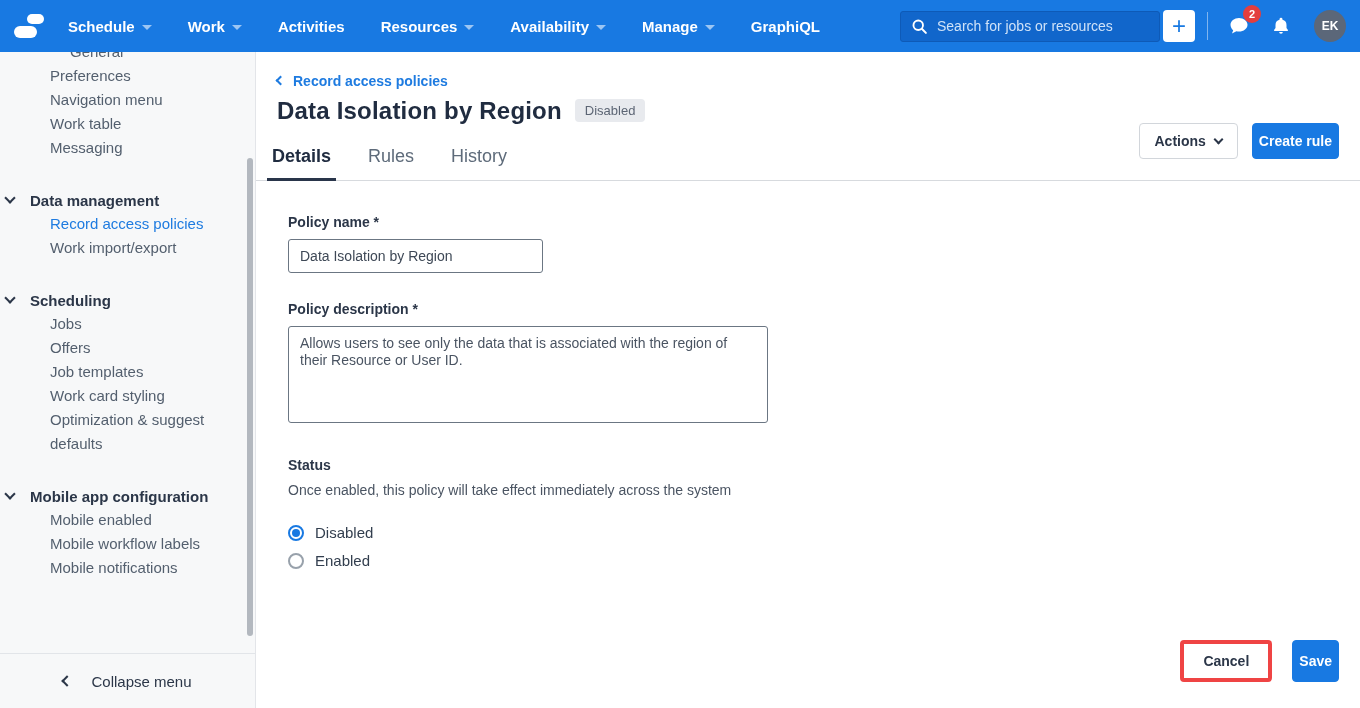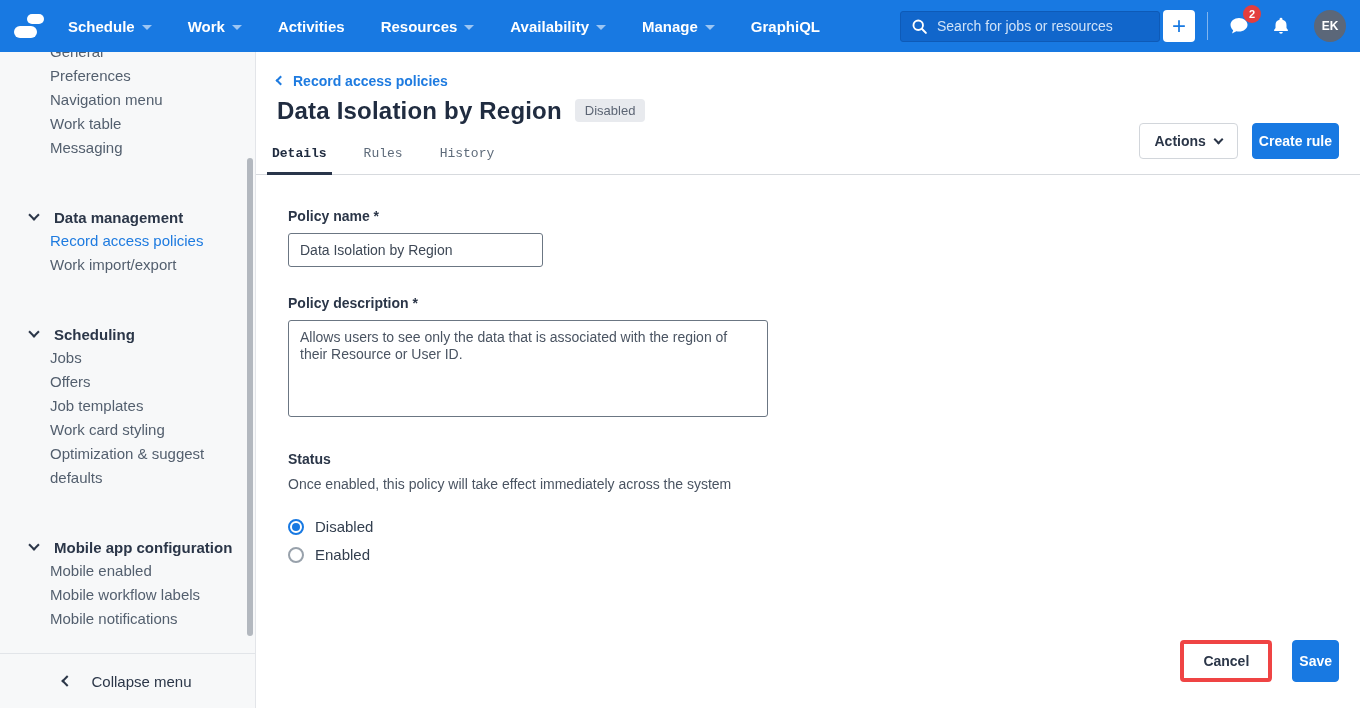--- a/index.html
+++ b/index.html
@@ -37,23 +37,23 @@
     cursor:pointer; margin-left:6px; }
 
   
   .app-body { display:flex; height:656px; }
   .sidebar { position:relative; width:256px; flex:0 0 auto; background:#f7f8f9;
     border-right:1px solid #e3e5e9; display:flex; flex-direction:column; }
   .side-scroll { flex:1 1 auto; overflow:hidden; padding-top:0; }
   .side-list { list-style:none; }
   .side-item { font-size:15px; line-height:24px; color:#535f6e; padding-left:50px;
     cursor:pointer; white-space:nowrap; }
-  .side-item.clipped { margin-top:-12px; }
+  .side-item.clipped { margin-top:-12px;margin-left:20px; }
   .side-item.active { color:#1e7be0; }
-  .side-section { display:flex; align-items:center; margin-top:45px; padding-left:30px;
+  .side-section { display:flex; align-items:center; margin-top:28px; padding-left:6px;
     height:24px; cursor:pointer; }
   .chev-down { width:8px; height:8px; border-right:2px solid #2b3648; border-bottom:2px solid #2b3648;
     transform:rotate(45deg); margin:-4px 0 0 0; }
   .side-section-label { font-size:15px; font-weight:700; color:#2b3648; margin-left:16px; }
   .side-item.wrap2 { white-space:normal; width:210px; }
   .scroll-thumb { position:absolute; top:106px; right:2px; width:6px; height:478px;
     background:#b3b8bf; border-radius:3px; }
   .side-footer { flex:0 0 auto; height:55px; border-top:1px solid #e2e5e9; display:flex;
     align-items:center; justify-content:center; gap:20px; cursor:pointer; background:#f7f8f9; }
   .chev-left { width:8px; height:8px; border-left:2px solid #2b3648; border-bottom:2px solid #2b3648;
@@ -73,21 +73,21 @@
     padding:4px 10px; border-radius:4px; }
   .header-actions { position:absolute; top:71px; right:21px; display:flex; gap:14px; }
   .btn { font-family:"Liberation Sans", sans-serif; font-size:14px; font-weight:600;
     border-radius:4px; cursor:pointer; }
   .btn-outline { background:#fff; border:1px solid #d2d6db; color:#2b3648; padding:9px 15px;
     display:flex; align-items:center; gap:9px; }
   .btn-caret { width:7px; height:7px; border-right:2px solid #2b3648; border-bottom:2px solid #2b3648;
     transform:rotate(45deg); margin-top:-3px; }
   .btn-primary { background:#1879e2; border:1px solid #1879e2; color:#fff; padding:9px 6px; }
   .tabs { display:flex; gap:27px; margin-top:21px; border-bottom:1px solid #d7dade; padding-left:11px; }
-  .tab { font-size:13px; color:#5e6b7a; padding:0 5px 11px 5px; cursor:pointer;font-family:Liberation Mono, monospace; }
+  .tab { font-size:18px; color:#5e6b7a; padding:0 5px 11px 5px; cursor:pointer; }
   .tab.active { color:#202c40; font-weight:700; border-bottom:3px solid #29354a; margin-bottom:-1px; }
 
   
   .form { padding:33px 0 0 32px; }
   .field-label { font-size:14px; font-weight:700; color:#2b3648; display:block; }
   .text-input { display:block; margin-top:9px; width:255px; height:34px; border:1px solid #6b7683;
     border-radius:3px; padding:0 11px; font-family:"Liberation Sans", sans-serif; font-size:14px;
     color:#3e4856; background:#fff; }
   .field-gap { margin-top:28px; }
   .text-area { display:block; margin-top:9px; width:480px; height:97px; border:1px solid #6b7683;

